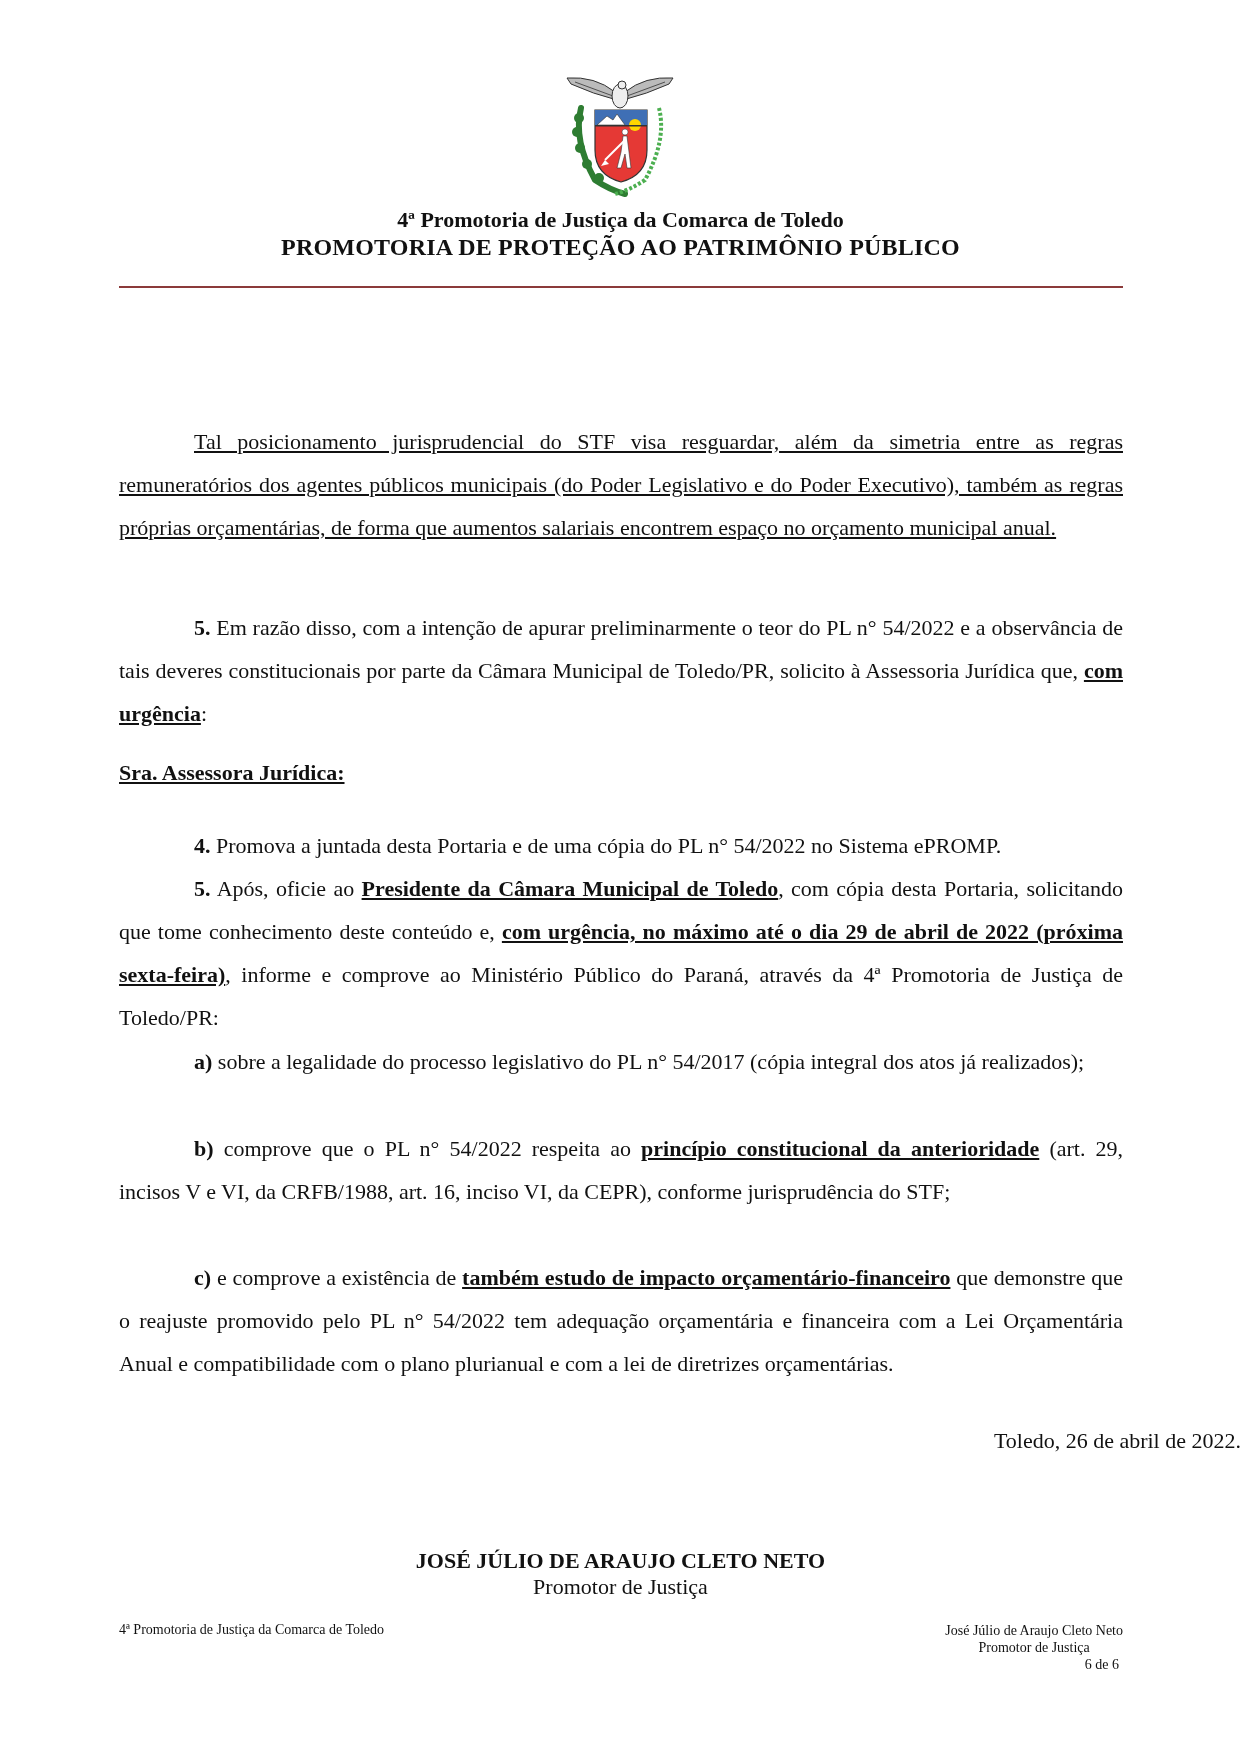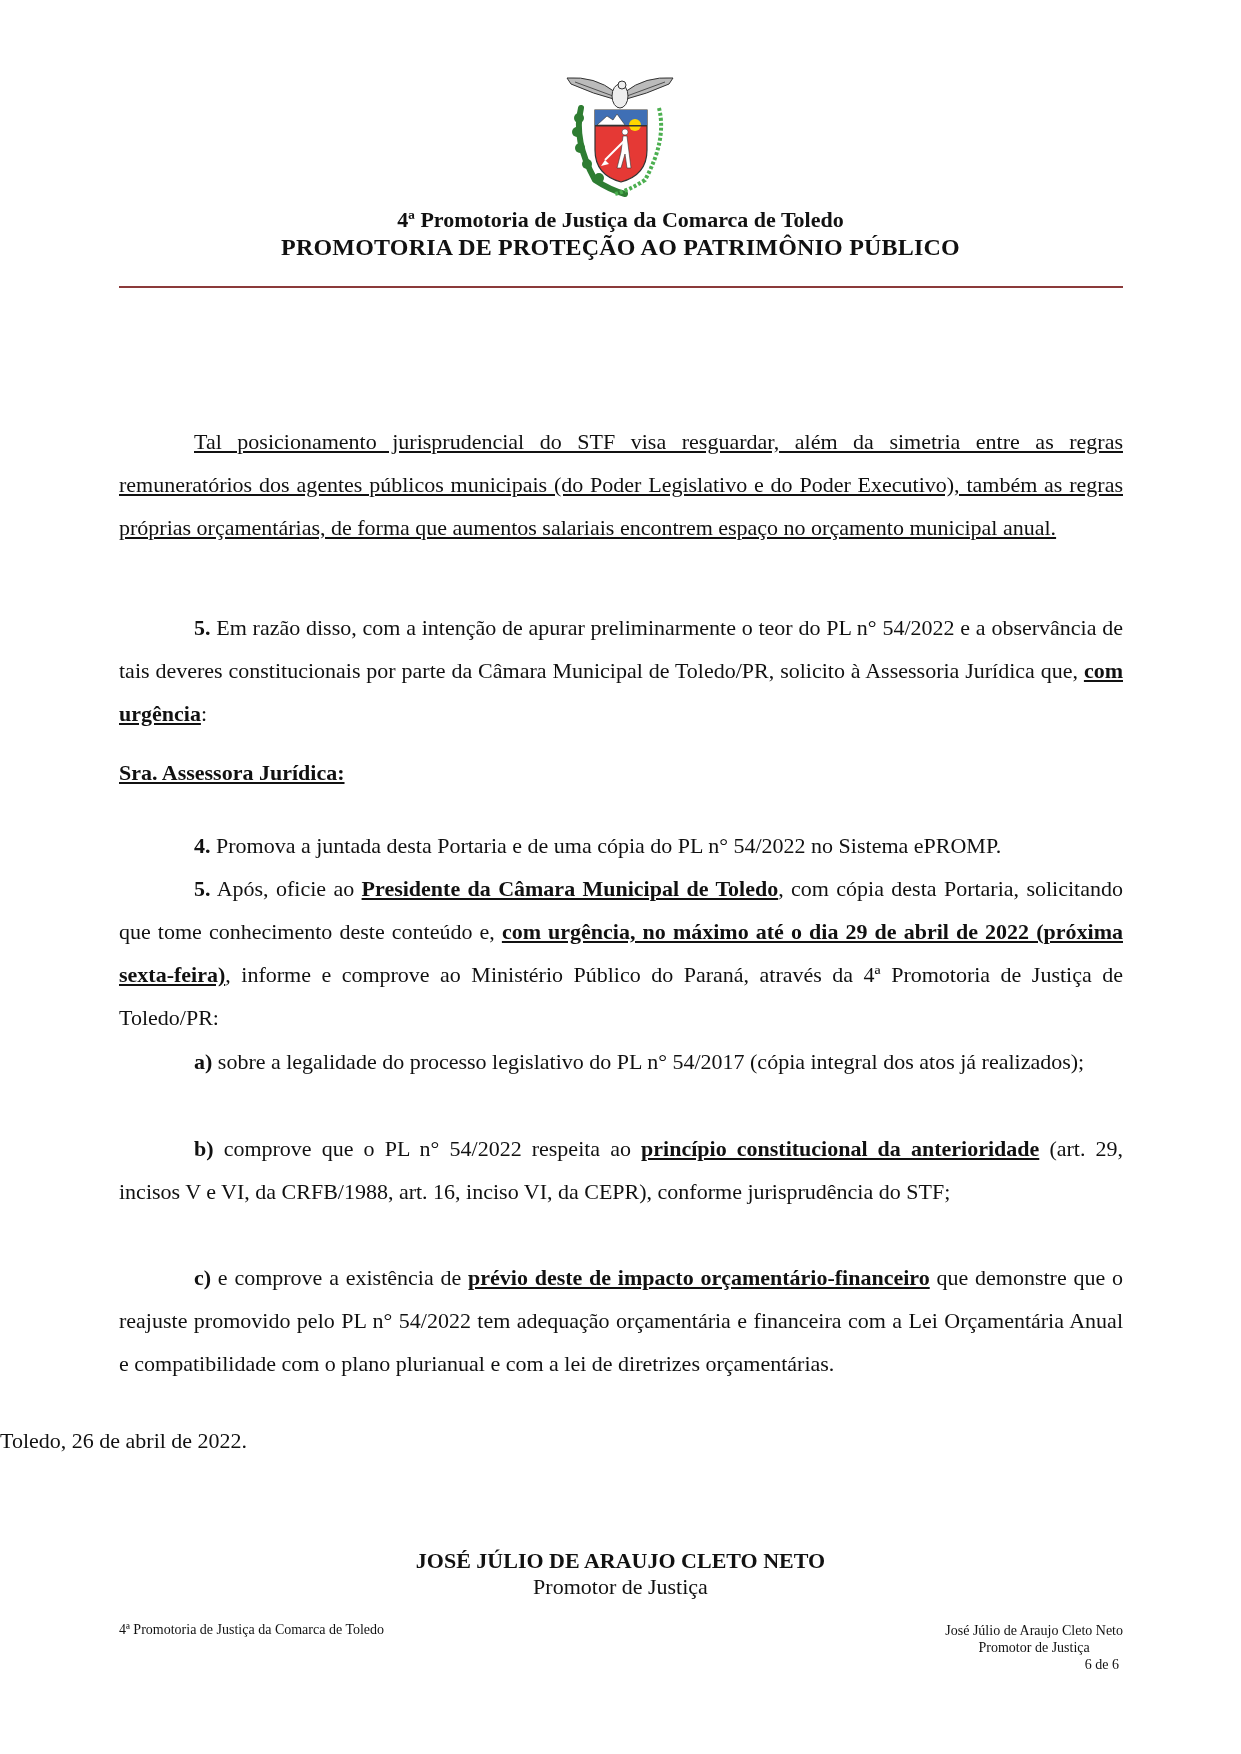--- a/index.html
+++ b/index.html
@@ -25,21 +25,21 @@
     .bi { font-weight: bold; text-decoration: underline; }
 
     .p1 { top: 420px; text-decoration: underline; }
     .p2 { top: 606px; }
     .heading-sra { position: absolute; left: 119px; top: 760px; font-size: 22px; font-weight: bold; text-decoration: underline; }
     .p4 { top: 824px; }
     .p5 { top: 867px; }
     .pa { top: 1040px; }
     .pb { top: 1127px; }
     .pc { top: 1256px; }
-    .date { position: absolute; left: 0; width: 1241px; top: 1428px; text-align: left; font-size: 22px; }
+    .date { position: absolute; left: 0; width: 1241px; top: 1428px; text-align: right; font-size: 22px; }
     .sig-name { position: absolute; left: 0; width: 1241px; top: 1548px; text-align: center; font-size: 22px; font-weight: bold; }
     .sig-role { position: absolute; left: 0; width: 1241px; top: 1574px; text-align: center; font-size: 22px; }
 
     .foot-left { position: absolute; left: 119px; top: 1622px; font-size: 14px; }
     .foot-right { position: absolute; right: 118px; top: 1622px; font-size: 14px; text-align: center; line-height: 17px; }
     .foot-right .pg { text-align: right; padding-right: 4px; }
   </style>
 </head>
 <body>
 
@@ -99,21 +99,21 @@
 
   <div class="text pa">
     <p class="para indent"><b>a)</b><span> sobre a legalidade do processo legislativo do PL n° 54/2017 (cópia integral dos atos já realizados);</span></p>
   </div>
 
   <div class="text pb">
     <p class="para indent"><b>b)</b><span> comprove que o PL n° 54/2022 respeita ao </span><span class="bi">princípio constitucional da anterioridade</span><span> (art. 29, incisos V e VI, da CRFB/1988, art. 16, inciso VI, da CEPR), conforme jurisprudência do STF;</span></p>
   </div>
 
   <div class="text pc">
-    <p class="para indent"><b>c)</b><span> e comprove a existência de </span><span class="bi">prévio deste de impacto orçamentário-financeiro</span><span> que demonstre que o reajuste promovido pelo PL n° 54/2022 tem adequação orçamentária e financeira com a Lei Orçamentária Anual e compatibilidade com o plano plurianual e com a lei de diretrizes orçamentárias.</span></p>
+    <p class="para indent"><b>c)</b><span> e comprove a existência de </span><span class="bi">também estudo de impacto orçamentário-financeiro</span><span> que demonstre que o reajuste promovido pelo PL n° 54/2022 tem adequação orçamentária e financeira com a Lei Orçamentária Anual e compatibilidade com o plano plurianual e com a lei de diretrizes orçamentárias.</span></p>
   </div>
 
   <div class="date">Toledo, 26 de abril de 2022.</div>
 
   <div class="sig-name">JOSÉ JÚLIO DE ARAUJO CLETO NETO</div>
   <div class="sig-role">Promotor de Justiça</div>
 
   <div class="foot-left">4ª Promotoria de Justiça da Comarca de Toledo</div>
   <div class="foot-right">
     <div>José Júlio de Araujo Cleto Neto</div>

